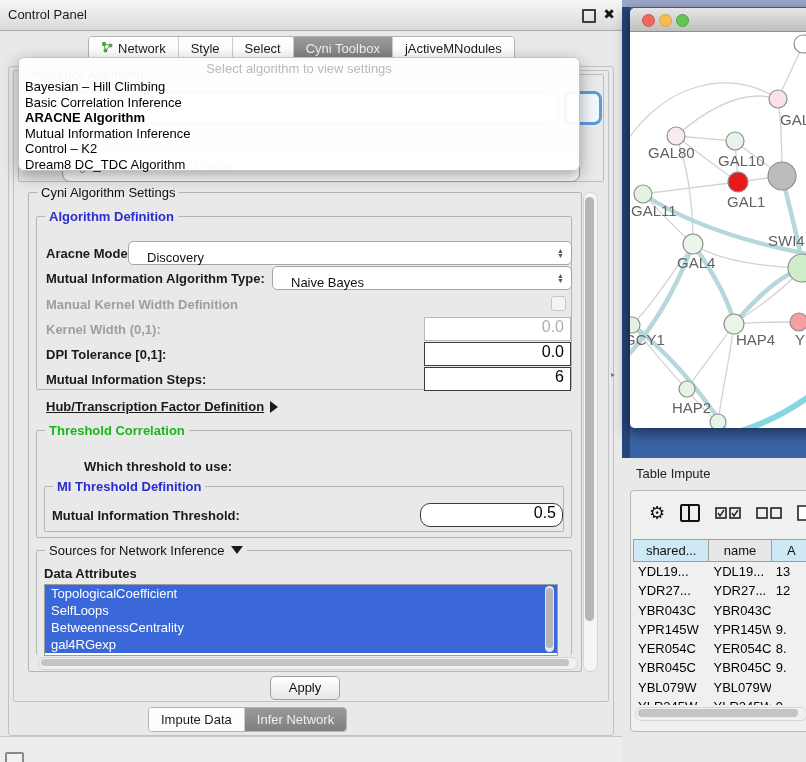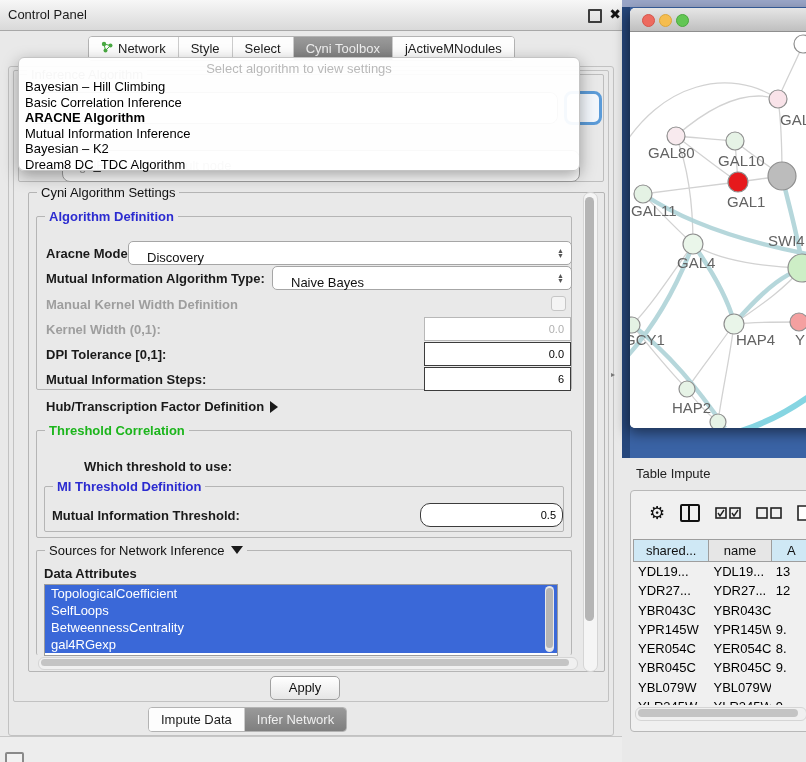--- a/index.html
+++ b/index.html
@@ -2,21 +2,21 @@
 <html><head>
 <meta charset="utf-8">
 <style>
   html,body{margin:0;padding:0;}
   #root{position:relative;width:806px;height:762px;overflow:hidden;background:#ededed;
         font-family:"Liberation Sans","DejaVu Sans",sans-serif;font-size:13px;color:#111;}
   .abs{position:absolute;}
   
   #cpanel{left:0;top:0;width:622px;height:736px;background:#e9e9e9;border-bottom:1px solid #c6c6c6;}
   #cp-title{left:0;top:0;width:622px;height:30px;background:linear-gradient(#f7f7f7,#d9d9d9);
-            border-bottom:1px solid #a8a8a8;padding-left:6px;}
+            border-bottom:1px solid #a8a8a8;}
   #cp-title .t{position:absolute;left:8px;top:7px;font-size:13px;color:#1a1a1a;}
   .float-ic{position:absolute;right:26px;top:9px;width:10px;height:10px;border:2px solid #3c3c3c;border-radius:1px;}
   .close-ic{position:absolute;right:7px;top:6px;font-size:14px;font-weight:bold;color:#151515;}
   
   .tabgroup{display:flex;border:1px solid #b3b3b3;border-radius:4px;overflow:hidden;background:#fdfdfd;height:23px;}
   #toptabs{left:88px;top:36px;}
   .tab{display:flex;align-items:center;gap:5px;padding:0 12px;font-size:13px;color:#1c1c1c;
        border-right:1px solid #cccccc;background:#fdfdfd;cursor:default;}
   .tab:last-child{border-right:none;}
   .tab.active{background:linear-gradient(#9a9a9a,#7f7f7f);color:#efefef;}
@@ -39,22 +39,22 @@
   .legend{position:absolute;top:-8px;left:8px;background:#e9e9e9;padding:0 4px;font-size:13px;white-space:nowrap;}
   .leg-blue{color:#2b2bd0;font-weight:bold;}
   .leg-green{color:#1cb51c;font-weight:bold;}
   .lbl{position:absolute;font-size:13px;font-weight:bold;color:#1a1a1a;white-space:nowrap;}
   .lbl.dis{color:#9e9e9e;}
   .combo{position:absolute;display:flex;align-items:center;background:#fff;border:1px solid #a6a6a6;
          border-radius:5px;height:22px;font-size:13px;color:#111;}
   .combo .cv{padding-left:18px;flex:1;margin-top:8px;}
   .spin{display:flex;flex-direction:column;align-items:center;padding-right:7px;color:#555;}
   .spin i{font-style:normal;font-size:7px;line-height:5px;}
-  .inp{position:absolute;display:flex;align-items:center;justify-content:flex-end;background:#fff;
-       border:1px solid #3c3c3c;height:22px;font-size:11px;color:#000;padding-right:6px;}
+  .inp{position:absolute;display:flex;align-items:flex-start;justify-content:flex-end;background:#fff;
+       border:1px solid #3c3c3c;height:22px;font-size:16px;color:#000;padding-right:6px;}
   .inp.dis{border:1px solid #b8b8b8;color:#b0b0b0;}
   .chk{position:absolute;width:13px;height:13px;border:1px solid #c6c6c6;border-radius:3px;background:#f4f4f4;}
   .tri-r{display:inline-block;width:0;height:0;border-left:8px solid #1a1a1a;border-top:6px solid transparent;border-bottom:6px solid transparent;vertical-align:-2px;margin-left:6px;}
   .tri-d{display:inline-block;width:0;height:0;border-top:8px solid #1a1a1a;border-left:6px solid transparent;border-right:6px solid transparent;vertical-align:1px;margin-left:6px;}
   
   #attrlist{background:#fff;border:1px solid #9c9c9c;overflow:hidden;}
   .attr-item{height:17px;line-height:17px;padding-left:6px;background:#3a68d8;color:#fff;font-size:13px;}
   .vscroll{position:absolute;background:#f5f5f5;border:1px solid #d5d5d5;border-radius:7px;}
   .vthumb{position:absolute;left:1px;background:#b5b5b5;border-radius:6px;}
   .hscroll{position:absolute;background:#f0f0f0;border:1px solid #d5d5d5;border-radius:6px;}
@@ -144,26 +144,26 @@
       <span>galFiltered.sif default node</span>
     </div>
 
     <div id="popup" class="abs">
       <div class="head">Select algorithm to view settings</div>
       <div>
           <div class="popup-item">Bayesian – Hill Climbing</div>
           <div class="popup-item">Basic Correlation Inference</div>
           <div class="popup-item sel">ARACNE Algorithm</div>
           <div class="popup-item">Mutual Information Inference</div>
-          <div class="popup-item">Bayesian – K2</div>
+          <div class="popup-item">Control – K2</div>
           <div class="popup-item">Dream8 DC_TDC Algorithm</div>
         </div>
     </div>
 
-    <div class="abs fs" style="left:28px;top:192px;width:552px;height:478px;padding-left:23px;">
+    <div class="abs fs" style="left:28px;top:192px;width:552px;height:478px;">
       <span class="legend">Cyni Algorithm Settings</span>
     </div>
 
     <div class="abs vscroll" style="left:583px;top:192px;width:13px;height:478px;">
       <div class="vthumb" style="top:4px;width:9px;height:424px;"></div>
     </div>
 
     <div class="abs fs" style="left:36px;top:216px;width:534px;height:172px;">
       <span class="legend leg-blue">Algorithm Definition</span>
     </div>
@@ -197,21 +197,21 @@
     <span class="lbl" style="left:46px;top:347px;">DPI Tolerance [0,1]:</span>
     <div class="inp" style="left:424px;top:342px;width:139px;">
       <span>0.0</span>
     </div>
 
     <span class="lbl" style="left:46px;top:372px;">Mutual Information Steps:</span>
     <div class="inp" style="left:424px;top:367px;width:139px;">
       <span>6</span>
     </div>
 
-    <span class="lbl" style="left:46px;top:399px;">
+    <span class="lbl" style="left:46px;top:399px;text-decoration:underline;">
       <span>Hub/Transcription Factor Definition</span><span class="tri-r"></span>
     </span>
 
     <div class="abs fs" style="left:36px;top:430px;width:534px;height:106px;">
       <span class="legend leg-green">Threshold Correlation</span>
     </div>
     <span class="lbl" style="left:84px;top:459px;">Which threshold to use:</span>
     <div class="abs fs" style="left:44px;top:486px;width:518px;height:44px;">
       <span class="legend leg-blue">MI Threshold Definition</span>
     </div>

